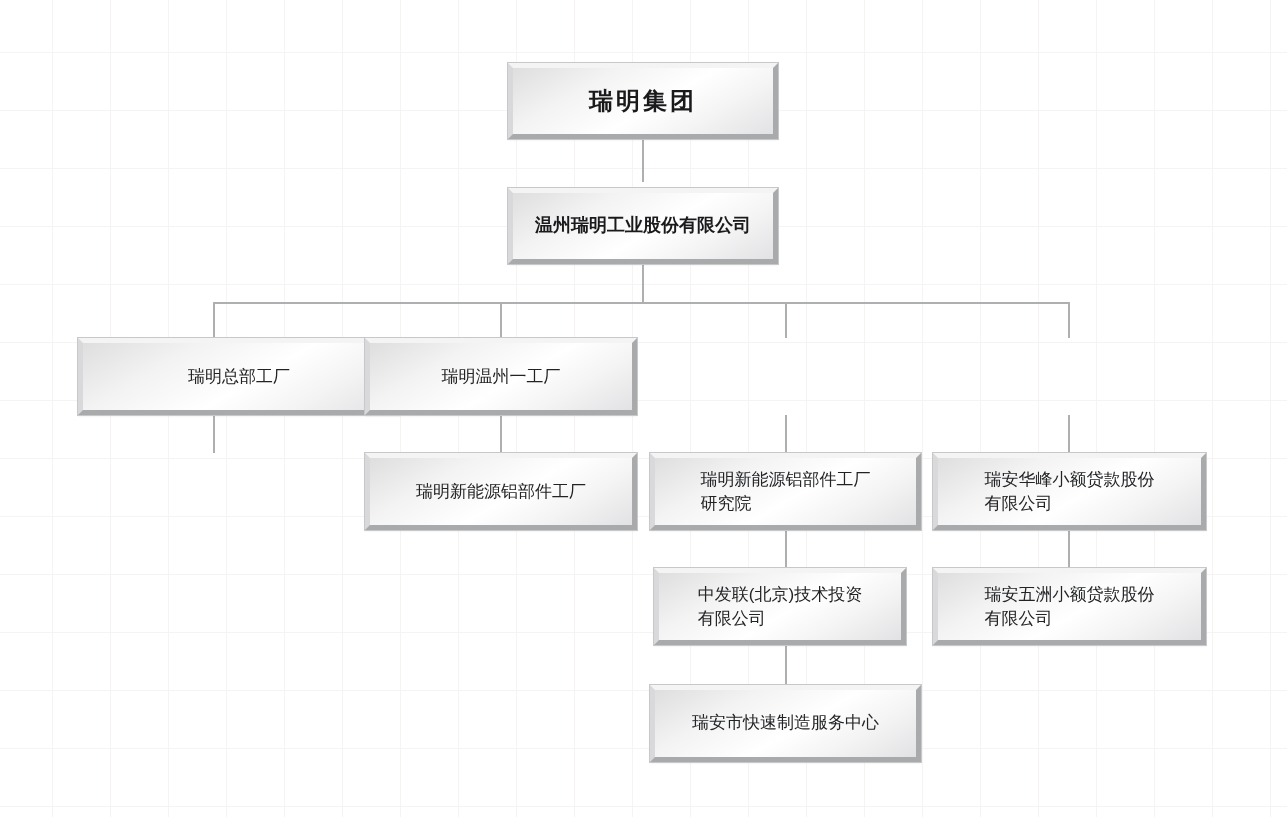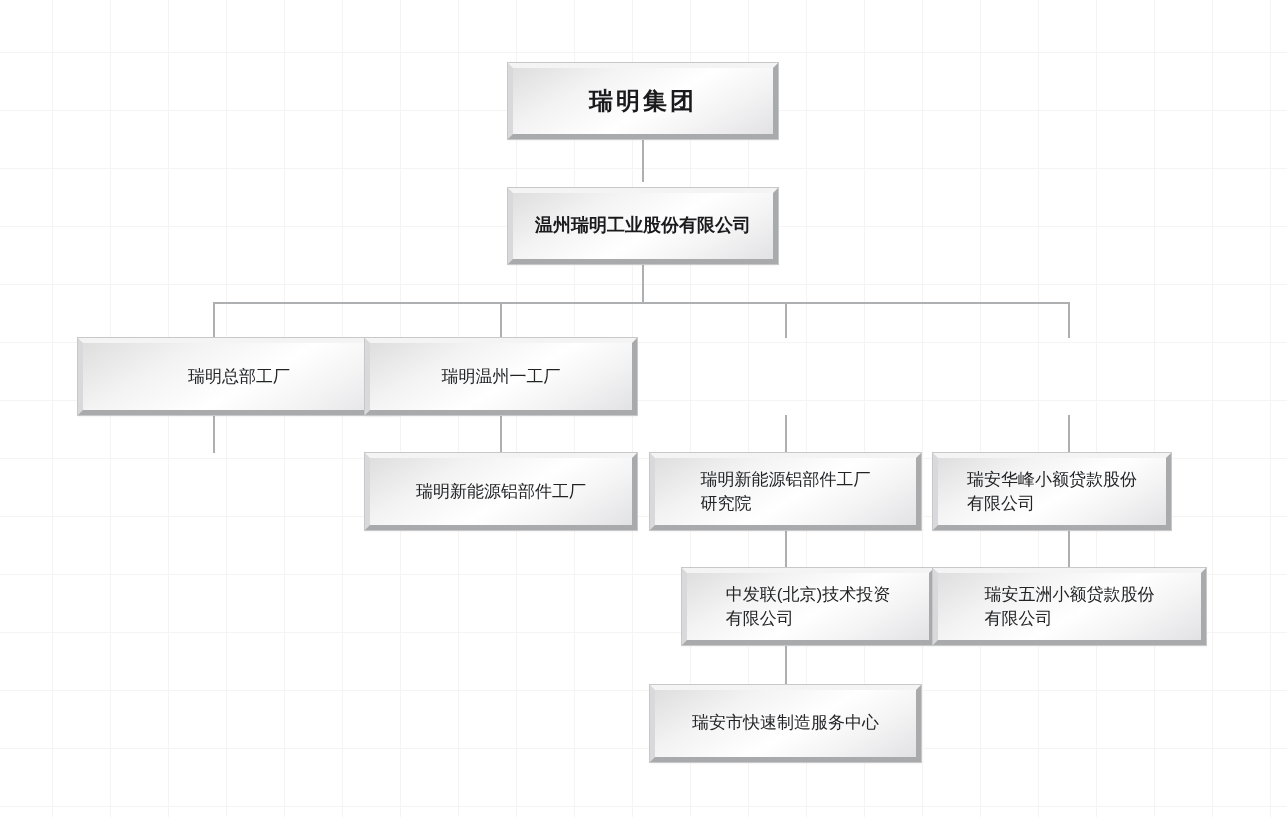--- a/index.html
+++ b/index.html
@@ -96,26 +96,26 @@
     <span class="label">瑞明温州一工厂</span>
   </div>
 
   <div class="node" style="left:365px; top:453px; width:272px; height:77px;">
     <span class="label">瑞明新能源铝部件工厂</span>
   </div>
   <div class="node" style="left:650px; top:453px; width:271px; height:77px;">
     <span class="label">瑞明新能源铝部件工厂
 研究院</span>
   </div>
-  <div class="node" style="left:933px; top:453px; width:238px; height:77px;">
+  <div class="node" style="left:933px; top:453px; width:273px; height:77px;">
     <span class="label">瑞安华峰小额贷款股份
 有限公司</span>
   </div>
 
-  <div class="node" style="left:682px; top:568px; width:252px; height:77px;">
+  <div class="node" style="left:654px; top:568px; width:252px; height:77px;">
     <span class="label">中发联(北京)技术投资
 有限公司</span>
   </div>
   <div class="node" style="left:933px; top:568px; width:273px; height:77px;">
     <span class="label">瑞安五洲小额贷款股份
 有限公司</span>
   </div>
 
   <div class="node" style="left:650px; top:685px; width:271px; height:77px;font-family:Liberation Mono, monospace;">
     <span class="label">瑞安市快速制造服务中心</span>

